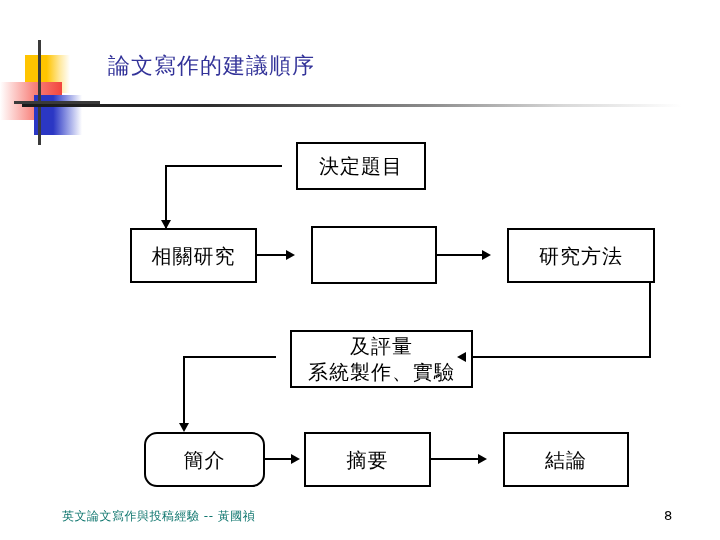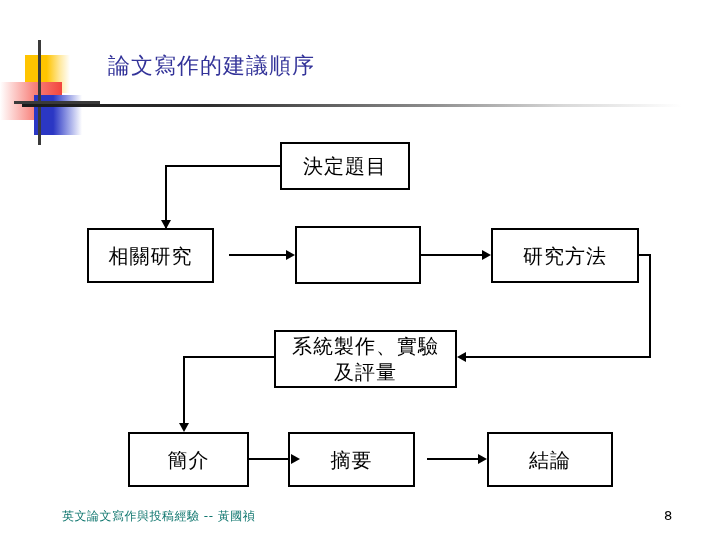--- a/index.html
+++ b/index.html
@@ -101,29 +101,30 @@
     background: #ffffff;
     display: flex;
     align-items: center;
     justify-content: center;
     text-align: center;
     color: #000000;
     font-size: 20px;
     line-height: 26px;
     letter-spacing: 1px;
     z-index: 2;
+    margin-left: 16px;
   }
   .node .node-label { display: block; }
 
   #node-topic    { left: 280px; top: 142px; width: 130px; height: 48px; }
-  #node-related  { left: 87px; top: 228px; width: 127px; height: 55px; }
+  #node-related  { left: 114px; top: 228px; width: 127px; height: 55px; }
   #node-problem  { left: 295px; top: 226px; width: 126px; height: 58px; }
   #node-method   { left: 491px; top: 228px; width: 148px; height: 55px; }
   #node-system   { left: 274px; top: 330px; width: 183px; height: 58px; }
-  #node-intro    { left: 128px; top: 432px; width: 121px; height: 55px; }
+  #node-intro    { left: 128px; top: 432px; width: 121px; height: 55px; border-radius: 13px; }
   #node-abstract { left: 288px; top: 432px; width: 127px; height: 55px; }
   #node-conclusion { left: 487px; top: 432px; width: 126px; height: 55px; }
 
   
   .seg-h, .seg-v {
     position: absolute;
     background: #000000;
     z-index: 1;
   }
   .seg-h { height: 2px; }
@@ -223,22 +224,22 @@
     <div>
     </div>
   </div>
 
   <div class="node" id="node-method">
     <span class="node-label">研究方法</span>
   </div>
 
   <div class="node" id="node-system">
     <div>
+      <span class="node-label">及評量</span>
       <span class="node-label">系統製作、實驗</span>
-      <span class="node-label">及評量</span>
     </div>
   </div>
 
   <div class="node" id="node-intro">
     <span class="node-label">簡介</span>
   </div>
 
   <div class="node" id="node-abstract">
     <span class="node-label">摘要</span>
   </div>

